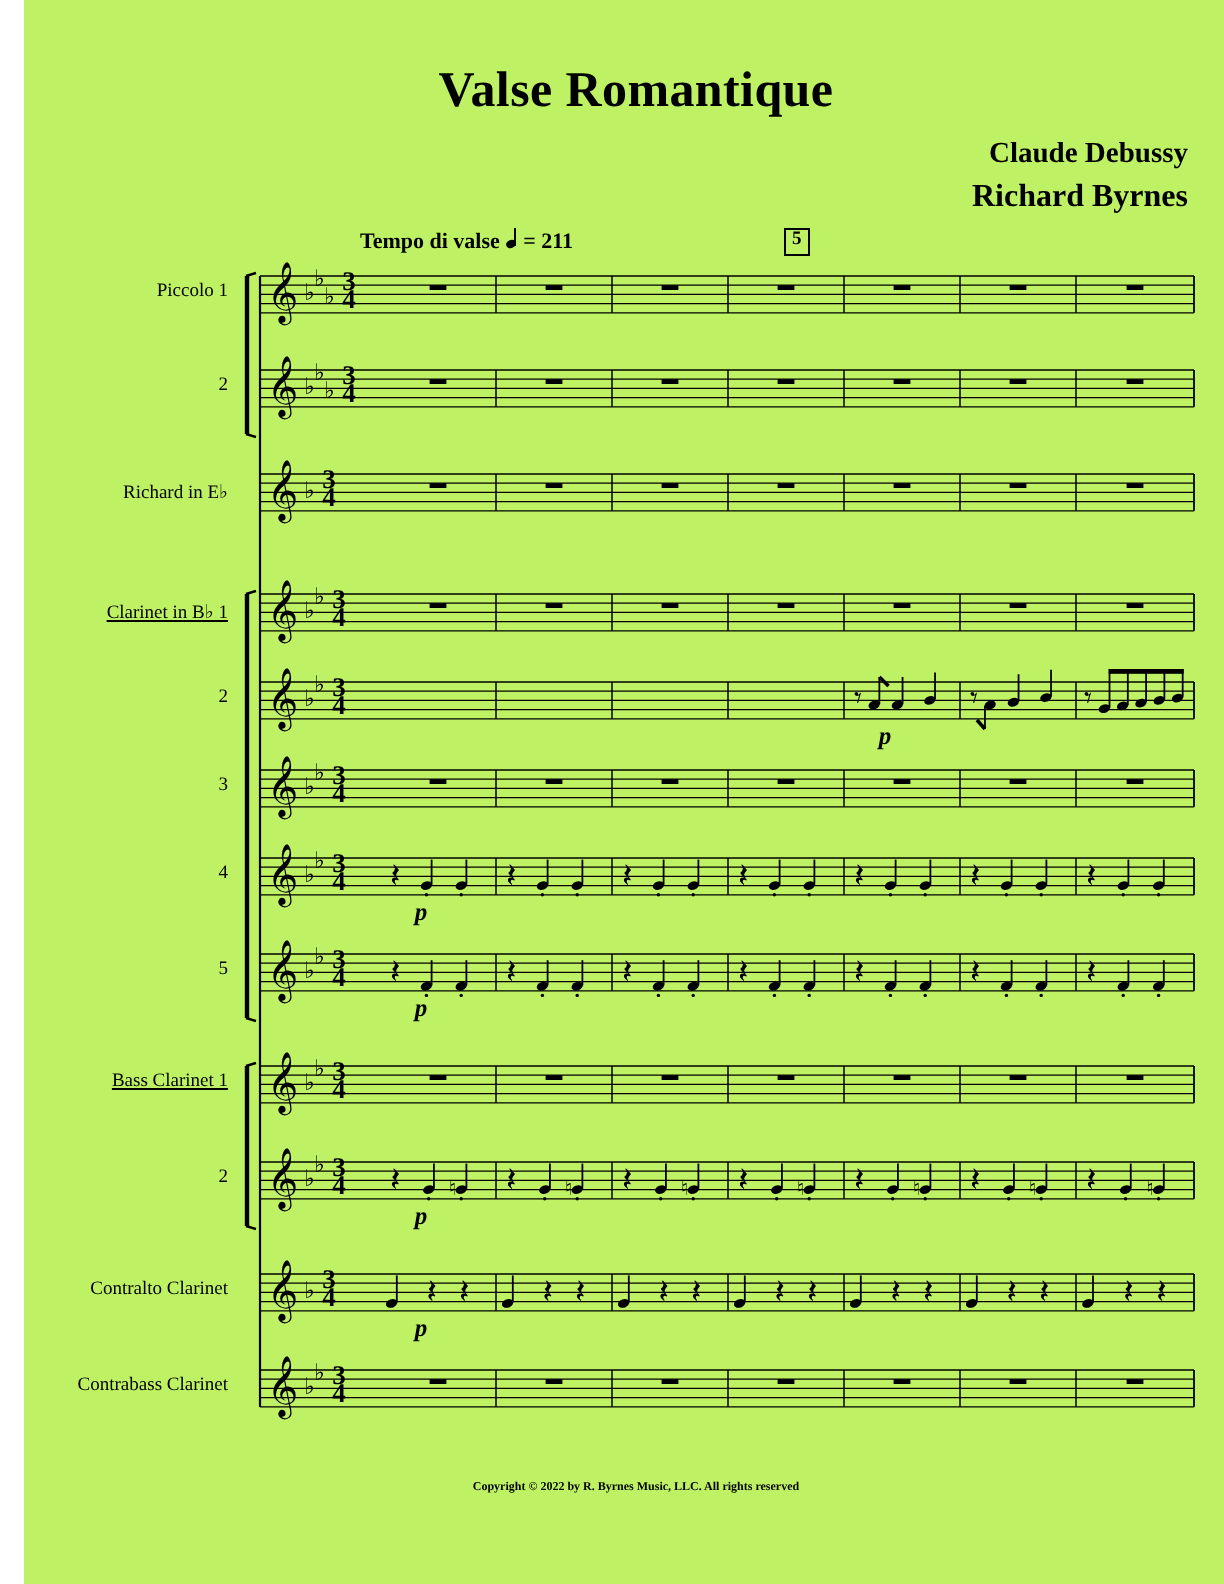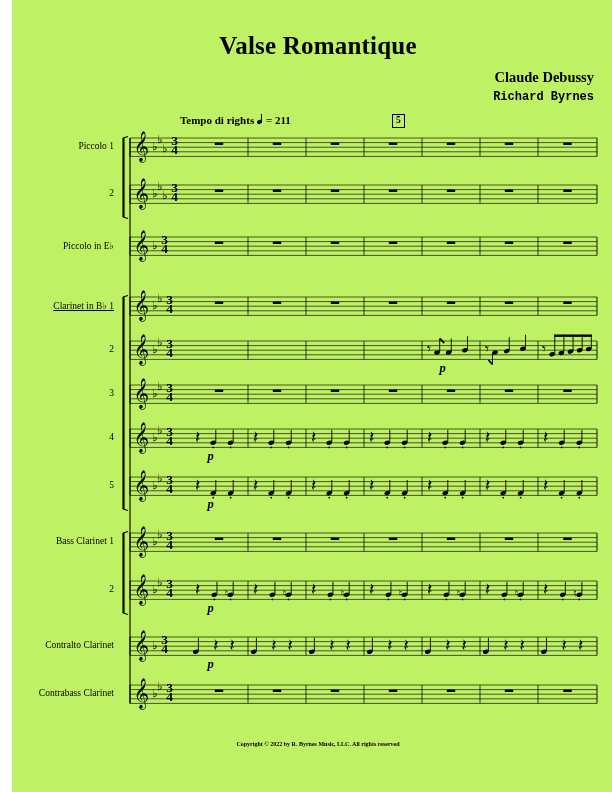--- a/index.html
+++ b/index.html
@@ -37,24 +37,24 @@
     position: absolute;
     right: 30px; top: 69px;
     font-size: 14.5px;
     font-weight: bold;
     text-align: center;
     font-family: "Liberation Serif", serif;
   }
   .arranger {
     position: absolute;
     right: 30px; top: 90px;
-    font-size: 12px;
+    font-size: 16px;
     font-weight: bold;
     text-align: left;
-    font-family: Liberation Mono, monospace;
+    font-family: Liberation Serif, serif;
   }
   .tempo {
     position: absolute;
     left: 168px; top: 114px;
     font-size: 11px;
     font-weight: bold;
     white-space: nowrap;
     font-family: "Liberation Serif", serif;
   }
   .tempo .beatnote {
@@ -121,36 +121,36 @@
 </head>
 <body>
 
 <div class="page">
 
   <div class="title">Valse Romantique</div>
   <div class="composer">Claude Debussy</div>
   <div class="arranger">Richard Byrnes</div>
 
   <div class="tempo">
-    <span>Tempo di rights</span>
+    <span>Tempo di valse</span>
     <span class="beatnote"></span><span>= 211</span>
   </div>
 
   <div class="rehearsal">5</div>
 
   <div class="labels-col" id="labels">
       <div class="staff-label" style="top: 141.2px;">Piccolo 1</div>
       <div class="staff-label" style="top: 188.2px;">2</div>
-      <div class="staff-label" style="top: 240.2px;">Piccolo in E♭</div>
+      <div class="staff-label" style="top: 240.2px;">Richard in E♭</div>
       <div class="staff-label" style="top: 300.2px; text-decoration: underline;">Clarinet in B♭ 1</div>
       <div class="staff-label" style="top: 344.2px;">2</div>
       <div class="staff-label" style="top: 388.2px;">3</div>
       <div class="staff-label" style="top: 432.2px;">4</div>
       <div class="staff-label" style="top: 480.2px;">5</div>
-      <div class="staff-label" style="top: 536.2px;">Bass Clarinet 1</div>
+      <div class="staff-label" style="top: 536.2px; text-decoration: underline;">Bass Clarinet 1</div>
       <div class="staff-label" style="top: 584.2px;">2</div>
       <div class="staff-label" style="top: 640.2px;">Contralto Clarinet</div>
       <div class="staff-label" style="top: 688.2px;">Contrabass Clarinet</div>
     </div>
 
   <svg id="system" width="612" height="792" viewBox="0 0 612 792" xmlns="http://www.w3.org/2000/svg">
       <line x1="118" y1="138" x2="585" y2="138" stroke="#000" stroke-width="0.65"></line>
       <line x1="118" y1="142.6" x2="585" y2="142.6" stroke="#000" stroke-width="0.65"></line>
       <line x1="118" y1="147.2" x2="585" y2="147.2" stroke="#000" stroke-width="0.65"></line>
       <line x1="118" y1="151.8" x2="585" y2="151.8" stroke="#000" stroke-width="0.65"></line>

